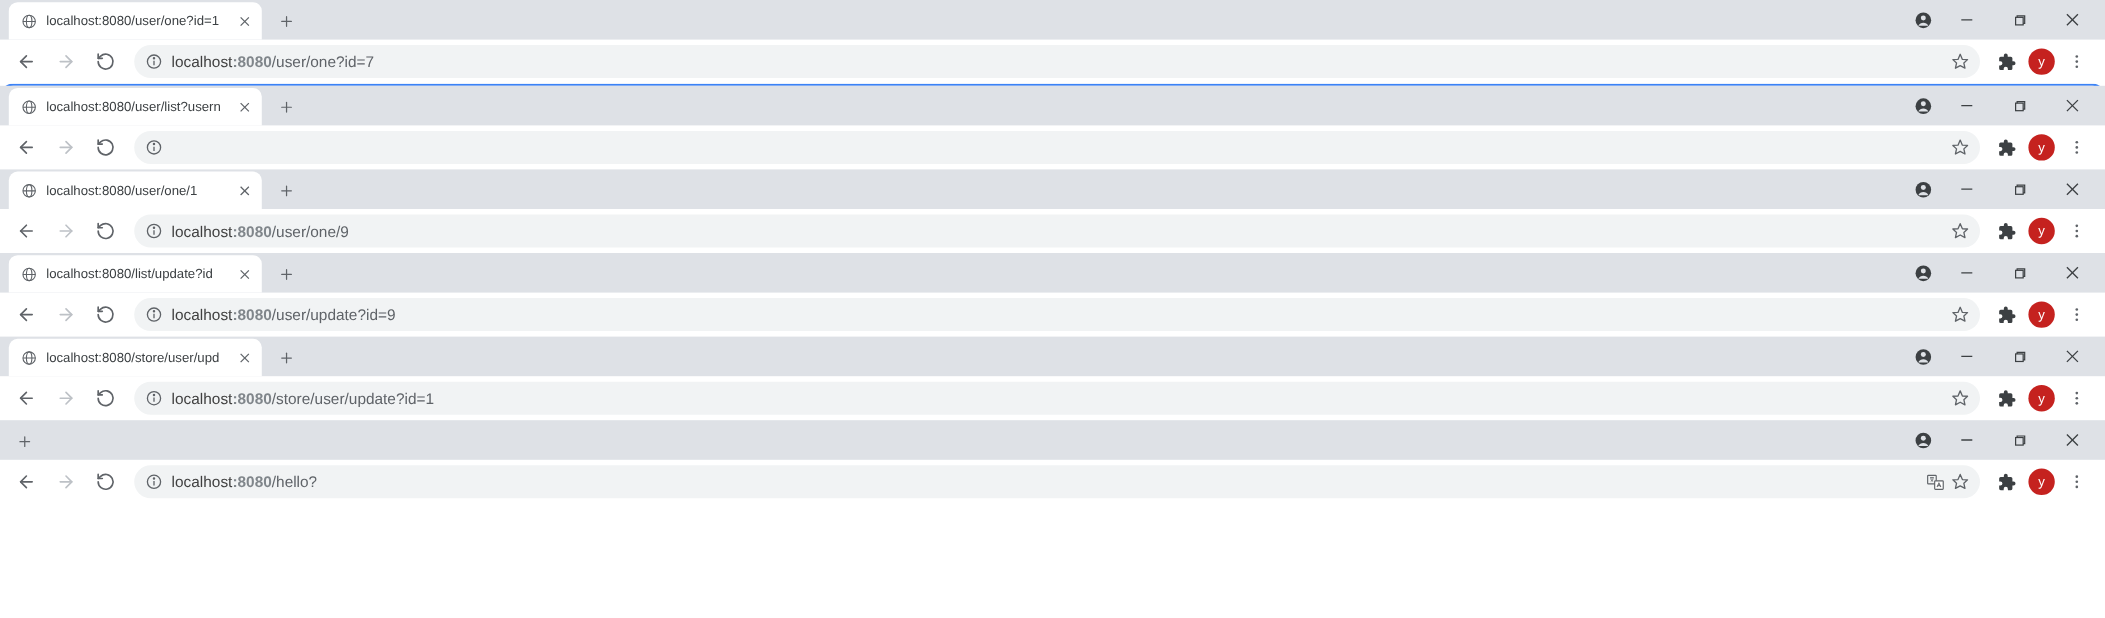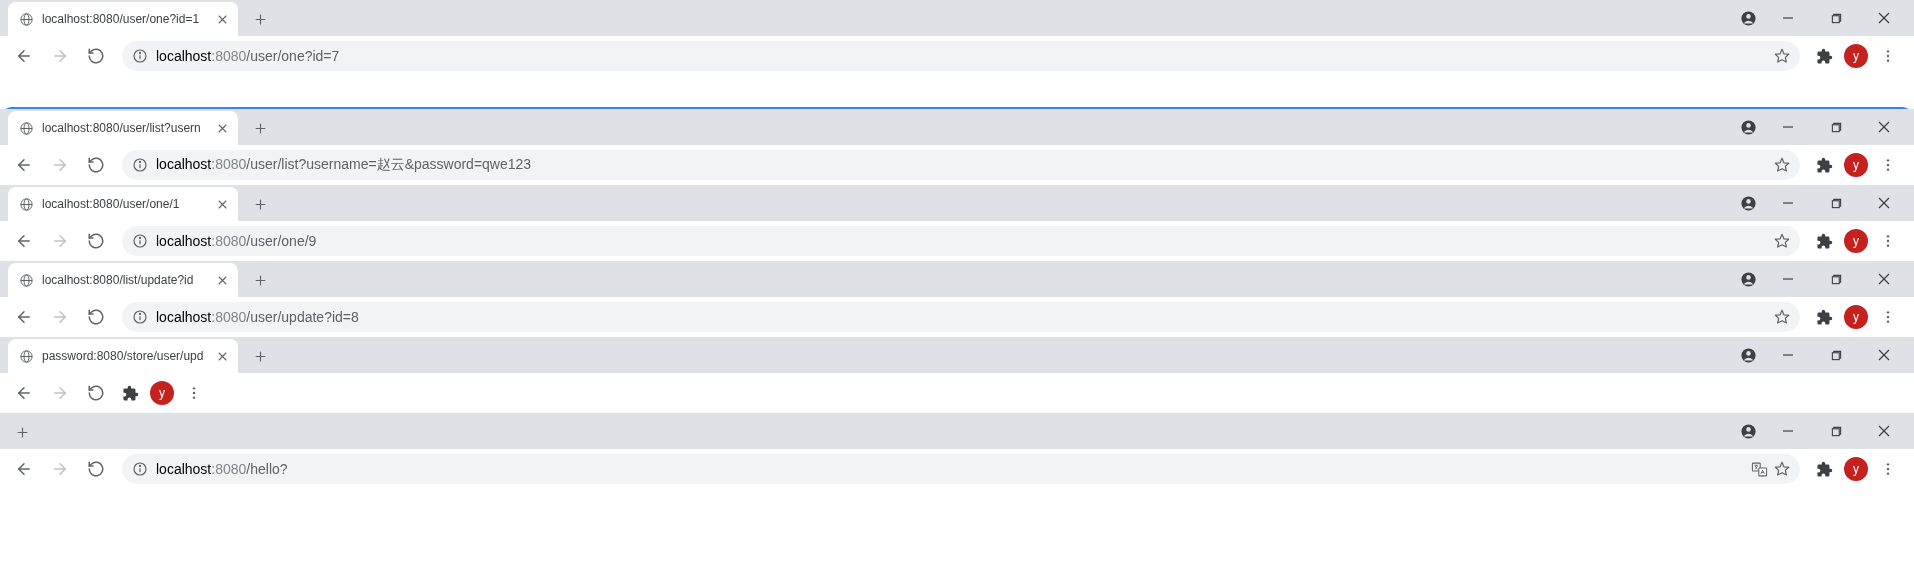--- a/index.html
+++ b/index.html
@@ -1,35 +1,35 @@
 <!DOCTYPE html>
 <html><head>
 <meta charset="utf-8">
 <style>
 *{margin:0;padding:0;box-sizing:border-box;font-family:"Segoe UI",Arial,sans-serif;}
 body{background:#fff;width:1914px;}
 .window{width:100%;border-radius:12px;}
-.w-highlight{border-top:2px solid #3b82f6;margin-top:31px;}
+.w-highlight{border-top:2px solid #3b82f6;}
 .tab-strip{height:36px;background:#dee1e6;display:flex;align-items:flex-end;position:relative;}
 .tab{height:34px;background:#fff;border-radius:8px 8px 0 0;display:flex;align-items:center;padding:0 8px 0 10px;margin-left:8px;width:230px;gap:8px;position:relative;}
 .tab-favicon{width:16px;height:16px;flex:none;display:flex;align-items:center;justify-content:center;}
 .tab-title{font-size:12px;color:#3c4043;white-space:nowrap;overflow:hidden;text-overflow:ellipsis;flex:1;}
 .tab-close{width:16px;height:16px;flex:none;display:flex;align-items:center;justify-content:center;color:#5f6368;font-size:14px;border-radius:50%;}
 .new-tab{width:28px;height:28px;display:flex;align-items:center;justify-content:center;color:#5f6368;margin-left:8px;margin-bottom:3px;border-radius:50%;}
 .win-controls{position:absolute;right:0;top:0;height:36px;display:flex;align-items:center;gap:4px;padding-right:8px;}
 .wc{width:44px;height:30px;display:flex;align-items:center;justify-content:center;color:#3c4043;}
 .wc-account{width:28px;}
 .toolbar{height:40px;background:#fff;display:flex;align-items:center;padding:0 8px;gap:4px;}
 .nav-btn{width:32px;height:32px;display:flex;align-items:center;justify-content:center;color:#5f6368;border-radius:50%;}
 .nav-btn.disabled{color:#bdc1c6;}
 .omnibox{flex:1;height:30px;background:#f1f3f4;border-radius:15px;display:flex;align-items:center;padding:0 10px;margin:0 6px;gap:8px;}
 .omnibox .site-info{flex:none;color:#5f6368;display:flex;align-items:center;}
 .url{font-size:14px;color:#202124;white-space:nowrap;overflow:hidden;}
-.url .host-prefix{color:#000000;}
-.url .host-port{color:#80868b;}
+.url .host-prefix{color:#404040;}
+.url .host-port{color:#80868b;font-weight:bold;}
 .url .path{color:#5f6368;}
 .omnibox-end{margin-left:auto;display:flex;align-items:center;gap:6px;}
 .star{color:#5f6368;}
 .right-icons{display:flex;align-items:center;gap:6px;padding-right:4px;}
 .ext-icon{width:28px;height:28px;display:flex;align-items:center;justify-content:center;color:#3c4043;}
 .avatar{width:24px;height:24px;border-radius:50%;background:#c5221f;color:#fff;display:flex;align-items:center;justify-content:center;font-size:12px;font-weight:500;}
 .menu-dots{width:28px;height:28px;display:flex;align-items:center;justify-content:center;color:#5f6368;}
 .translate-icon{color:#5f6368;font-size:14px;}
 svg{display:block;}
 </style>
@@ -214,21 +214,20 @@
           </svg>
         </div>
         <div class="omnibox">
           <span class="site-info">
             <svg width="16" height="16" viewBox="0 0 24 24" fill="none" stroke="#5f6368" stroke-width="1.8">
               <circle cx="12" cy="12" r="9"></circle>
               <line x1="12" y1="11" x2="12" y2="17"></line>
               <circle cx="12" cy="7.5" r="0.8" fill="#5f6368"></circle>
             </svg>
           </span>
-          <span class="url"><span class="host-prefix">localhost</span><span class="host-port">:8080</span><span class="path">/user/list?username=赵云&amp;password=qwe123</span></span>
           <span class="omnibox-end">
             <span class="star">
               <svg width="16" height="16" viewBox="0 0 24 24" fill="none" stroke="#5f6368" stroke-width="1.8" stroke-linejoin="round">
                 <polygon points="12 2 15 9 22 9.3 17 14 18.5 21 12 17.5 5.5 21 7 14 2 9.3 9 9"></polygon>
               </svg>
             </span>
           </span>
         </div>
         <div class="right-icons">
           <div class="ext-icon">
@@ -426,21 +425,21 @@
           </svg>
         </div>
         <div class="omnibox">
           <span class="site-info">
             <svg width="16" height="16" viewBox="0 0 24 24" fill="none" stroke="#5f6368" stroke-width="1.8">
               <circle cx="12" cy="12" r="9"></circle>
               <line x1="12" y1="11" x2="12" y2="17"></line>
               <circle cx="12" cy="7.5" r="0.8" fill="#5f6368"></circle>
             </svg>
           </span>
-          <span class="url"><span class="host-prefix">localhost</span><span class="host-port">:8080</span><span class="path">/user/update?id=8</span></span>
+          <span class="url"><span class="host-prefix">localhost</span><span class="host-port">:8080</span><span class="path">/user/update?id=9</span></span>
           <span class="omnibox-end">
             <span class="star">
               <svg width="16" height="16" viewBox="0 0 24 24" fill="none" stroke="#5f6368" stroke-width="1.8" stroke-linejoin="round">
                 <polygon points="12 2 15 9 22 9.3 17 14 18.5 21 12 17.5 5.5 21 7 14 2 9.3 9 9"></polygon>
               </svg>
             </span>
           </span>
         </div>
         <div class="right-icons">
           <div class="ext-icon">
@@ -464,21 +463,21 @@
     <div class="window">
       <div class="tab-strip">
         <div class="tab">
           <span class="tab-favicon">
             <svg width="15" height="15" viewBox="0 0 24 24" fill="none" stroke="#5f6368" stroke-width="1.6">
               <circle cx="12" cy="12" r="9"></circle>
               <ellipse cx="12" cy="12" rx="4" ry="9"></ellipse>
               <line x1="3" y1="12" x2="21" y2="12"></line>
             </svg>
           </span>
-          <span class="tab-title">password:8080/store/user/upd</span>
+          <span class="tab-title">localhost:8080/store/user/upd</span>
           <span class="tab-close">
             <svg width="9" height="9" viewBox="0 0 12 12" stroke="#5f6368" stroke-width="1.5">
               <line x1="1" y1="1" x2="11" y2="11"></line>
               <line x1="11" y1="1" x2="1" y2="11"></line>
             </svg>
           </span>
         </div>
         <div class="new-tab">
           <svg width="15" height="15" viewBox="0 0 24 24" stroke="#5f6368" stroke-width="1.8" stroke-linecap="round">
             <line x1="12" y1="5" x2="12" y2="19"></line>
@@ -523,20 +522,37 @@
           <svg width="18" height="18" viewBox="0 0 24 24" fill="none" stroke="#bdc1c6" stroke-width="2" stroke-linecap="round" stroke-linejoin="round">
             <line x1="5" y1="12" x2="19" y2="12"></line>
             <polyline points="12 5 19 12 12 19"></polyline>
           </svg>
         </div>
         <div class="nav-btn">
           <svg width="18" height="18" viewBox="0 0 24 24" fill="none" stroke="#5f6368" stroke-width="2" stroke-linecap="round" stroke-linejoin="round">
             <path d="M3 12a9 9 0 1 0 3-6.7L3 8"></path>
             <polyline points="3 3 3 8 8 8"></polyline>
           </svg>
+        </div>
+        <div class="omnibox">
+          <span class="site-info">
+            <svg width="16" height="16" viewBox="0 0 24 24" fill="none" stroke="#5f6368" stroke-width="1.8">
+              <circle cx="12" cy="12" r="9"></circle>
+              <line x1="12" y1="11" x2="12" y2="17"></line>
+              <circle cx="12" cy="7.5" r="0.8" fill="#5f6368"></circle>
+            </svg>
+          </span>
+          <span class="url"><span class="host-prefix">localhost</span><span class="host-port">:8080</span><span class="path">/store/user/update?id=1</span></span>
+          <span class="omnibox-end">
+            <span class="star">
+              <svg width="16" height="16" viewBox="0 0 24 24" fill="none" stroke="#5f6368" stroke-width="1.8" stroke-linejoin="round">
+                <polygon points="12 2 15 9 22 9.3 17 14 18.5 21 12 17.5 5.5 21 7 14 2 9.3 9 9"></polygon>
+              </svg>
+            </span>
+          </span>
         </div>
         <div class="right-icons">
           <div class="ext-icon">
             <svg width="17" height="17" viewBox="0 0 24 24" fill="#3c4043">
               <path d="M20.5 11H19V7a2 2 0 0 0-2-2h-4V3.5a2.5 2.5 0 0 0-5 0V5H4a2 2 0 0 0-2 2v3.8h1.5a2.7 2.7 0 0 1 0 5.4H2V20a2 2 0 0 0 2 2h3.8v-1.5a2.7 2.7 0 0 1 5.4 0V22H17a2 2 0 0 0 2-2v-4h1.5a2.5 2.5 0 0 0 0-5z"></path>
             </svg>
           </div>
           <div class="avatar">
             <span>y</span>
           </div>

